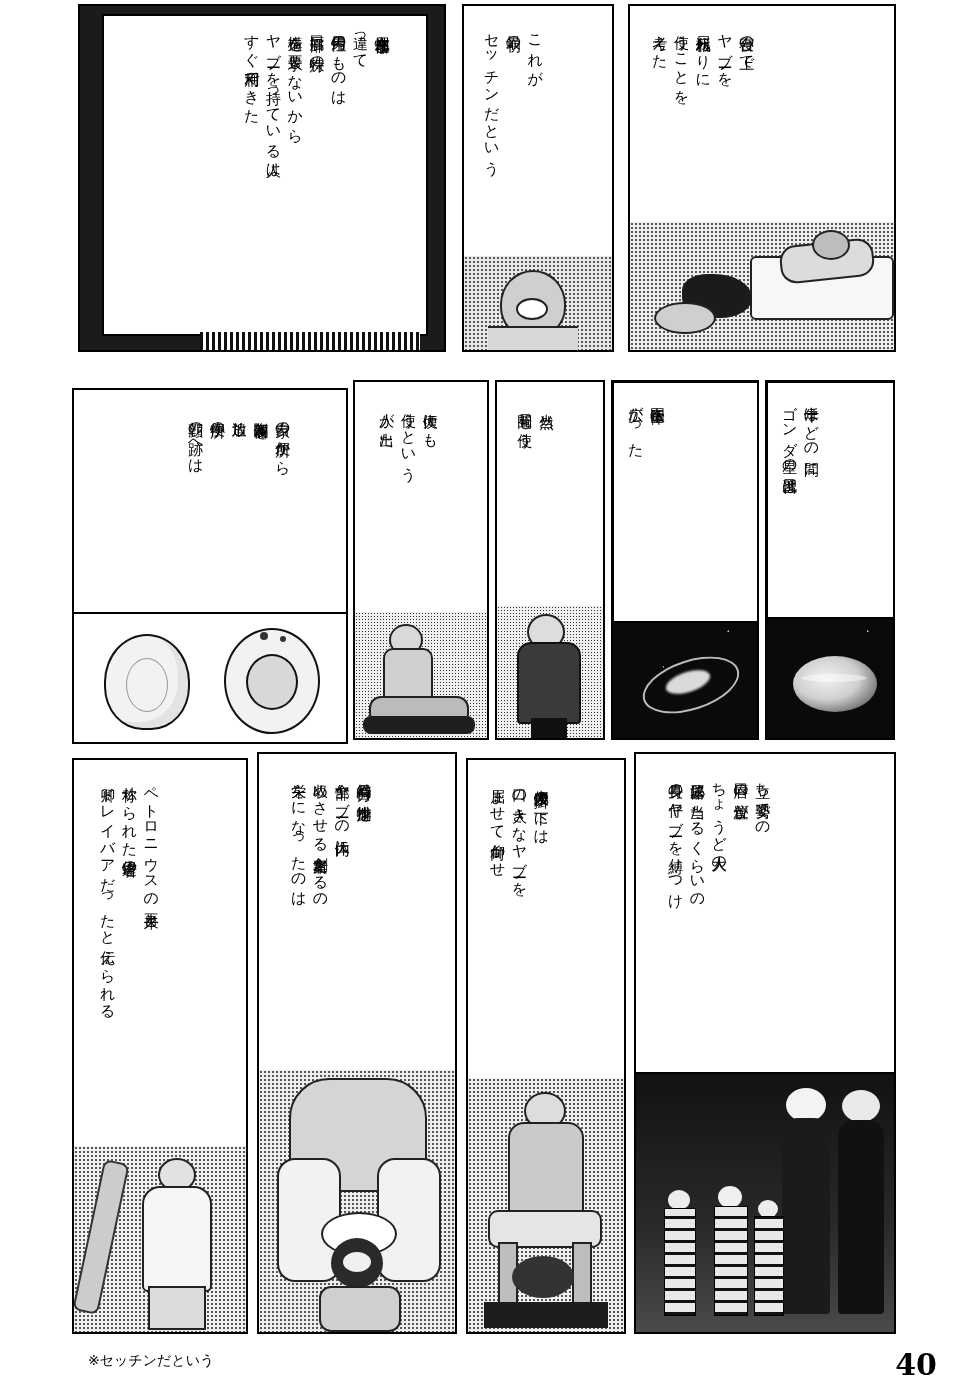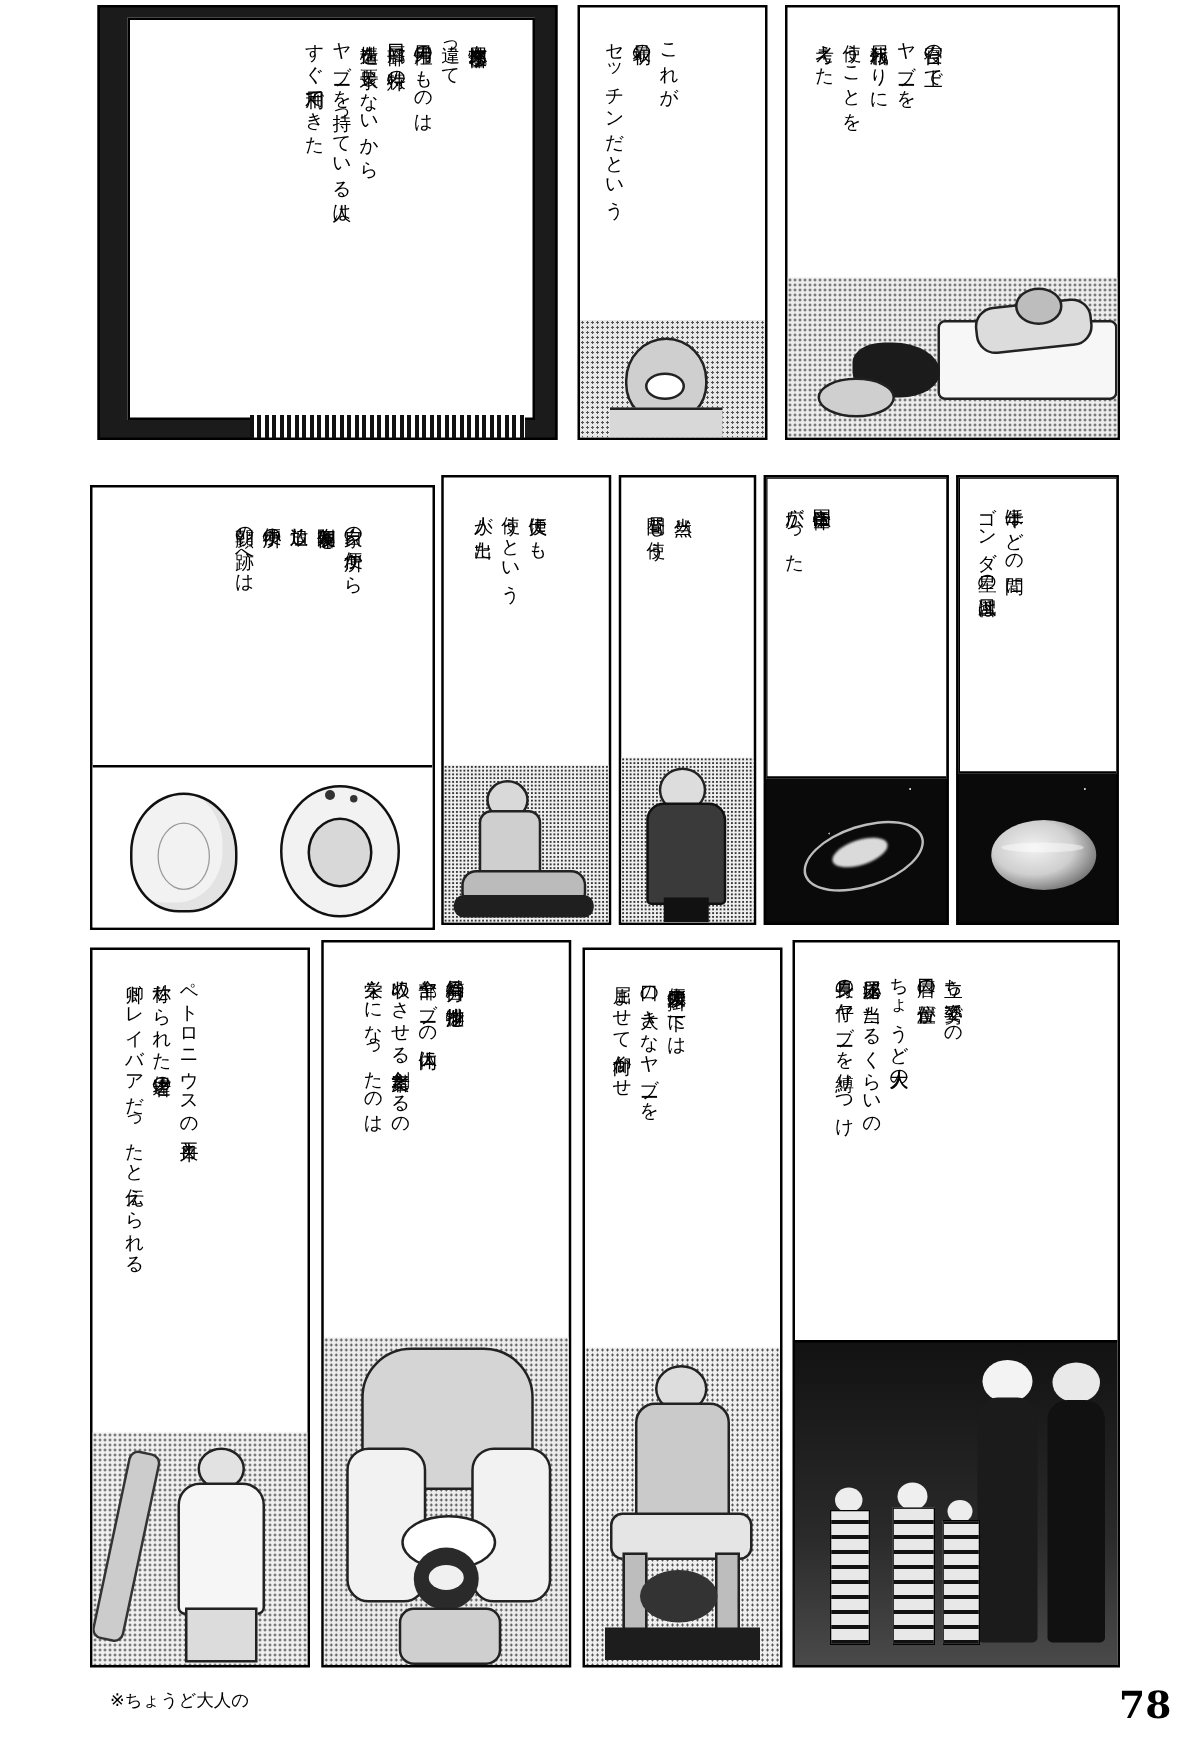--- a/index.html
+++ b/index.html
@@ -240,17 +240,17 @@
                   background-image:repeating-linear-gradient(0deg,#111 0 3px,#e8e8e8 3px 12px);"></div>
       <div style="position:absolute;left:82px;top:112px;width:24px;height:22px;border-radius:50%;background:#efefef;"></div>
       <div style="position:absolute;left:78px;top:132px;width:32px;height:108px;background:#d8d8d8;border:1px solid #000;
                   background-image:repeating-linear-gradient(0deg,#111 0 3px,#e8e8e8 3px 12px);"></div>
       <div style="position:absolute;left:122px;top:126px;width:20px;height:18px;border-radius:50%;background:#ededed;"></div>
       <div style="position:absolute;left:118px;top:142px;width:28px;height:98px;background:#d8d8d8;border:1px solid #000;
                   background-image:repeating-linear-gradient(0deg,#111 0 3px,#e8e8e8 3px 12px);"></div>
     </div>
   </div>
 
-  <div class="footnote">※ちょうど大人の</div>
-
-  <div class="pagenum">78</div>
+  <div class="footnote">※セッチンだという</div>
+
+  <div class="pagenum">40</div>
 
 </div>
 
 </body></html>

